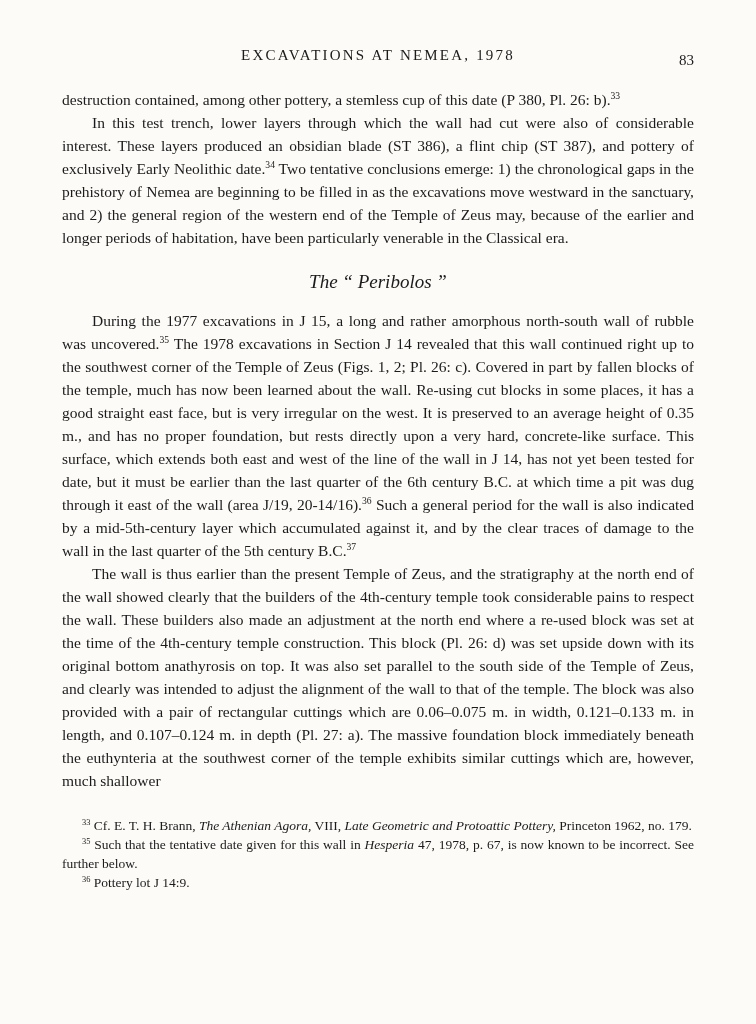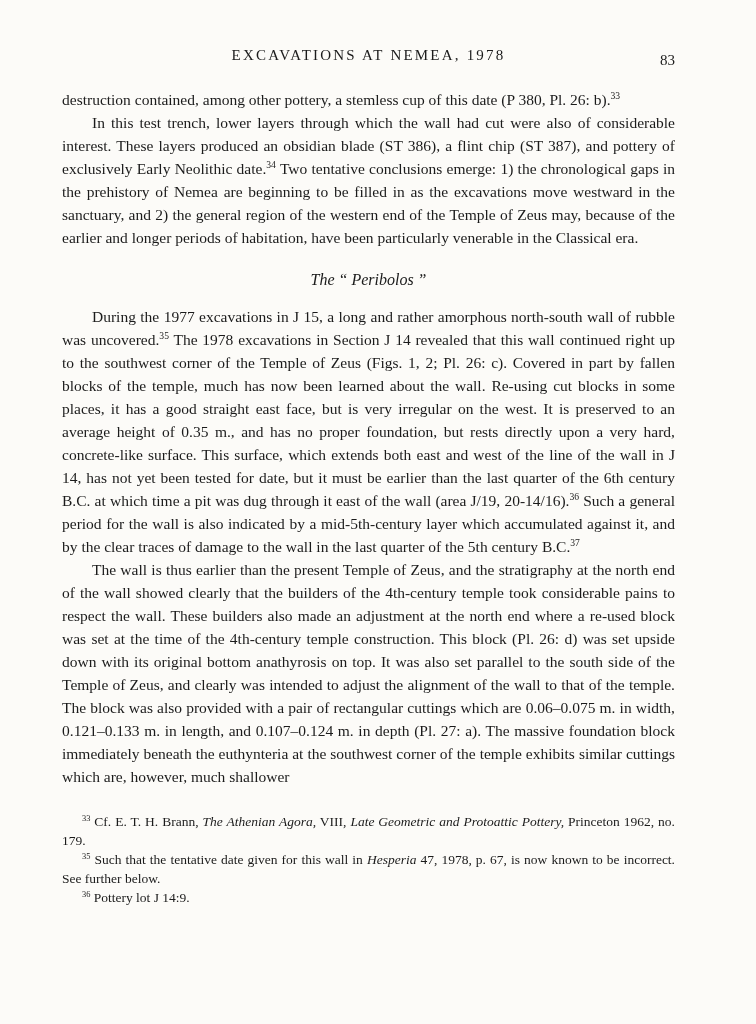--- a/index.html
+++ b/index.html
@@ -11,21 +11,21 @@
     height: 1024px;
     background: #fcfbf8;
     font-family: "Liberation Serif", "DejaVu Serif", serif;
     color: #1b1b1b;
     overflow: hidden;
   }
   .page {
     box-sizing: border-box;
     width: 756px;
     height: 1024px;
-    padding: 46px 81px 30px 62px;
+    padding: 46px 62px 30px 62px;
   }
   .page-header {
     position: relative;
     text-align: center;
     margin-bottom: 24px;
   }
   .header-title {
     font-size: 15px;
     letter-spacing: 2.2px;
     font-weight: normal;
@@ -45,21 +45,21 @@
   }
   .document-body p.para.indent {
     text-indent: 30px;
   }
   sup {
     font-size: 0.62em;
     line-height: 0;
     vertical-align: super;
   }
   .section-heading {
-    font-size: 16px;
+    font-size: 19px;
     font-weight: normal;
     font-style: italic;
     text-align: center;
     margin: 22px 0 16px 0;
     font-family: Liberation Serif, serif;
   }
   .footnotes-section {
     margin-top: 24px;
   }
   .footnotes-section p.footnote {

